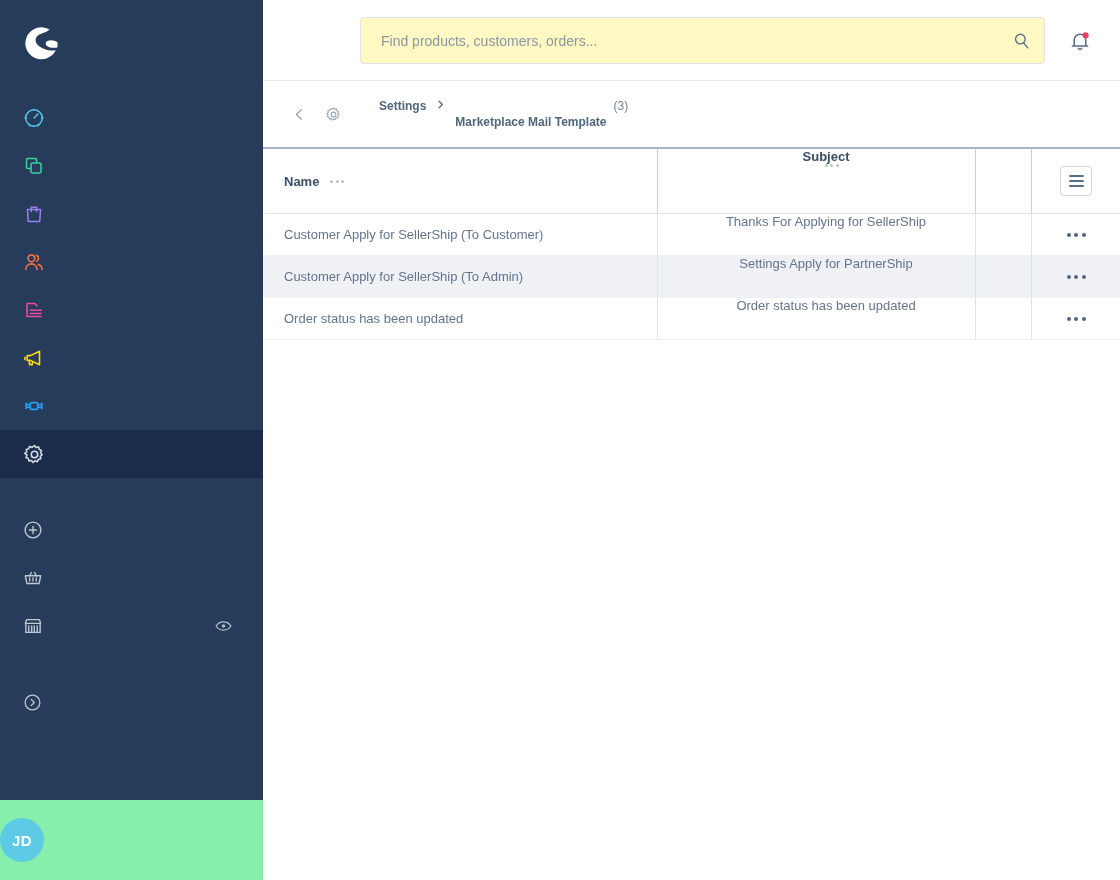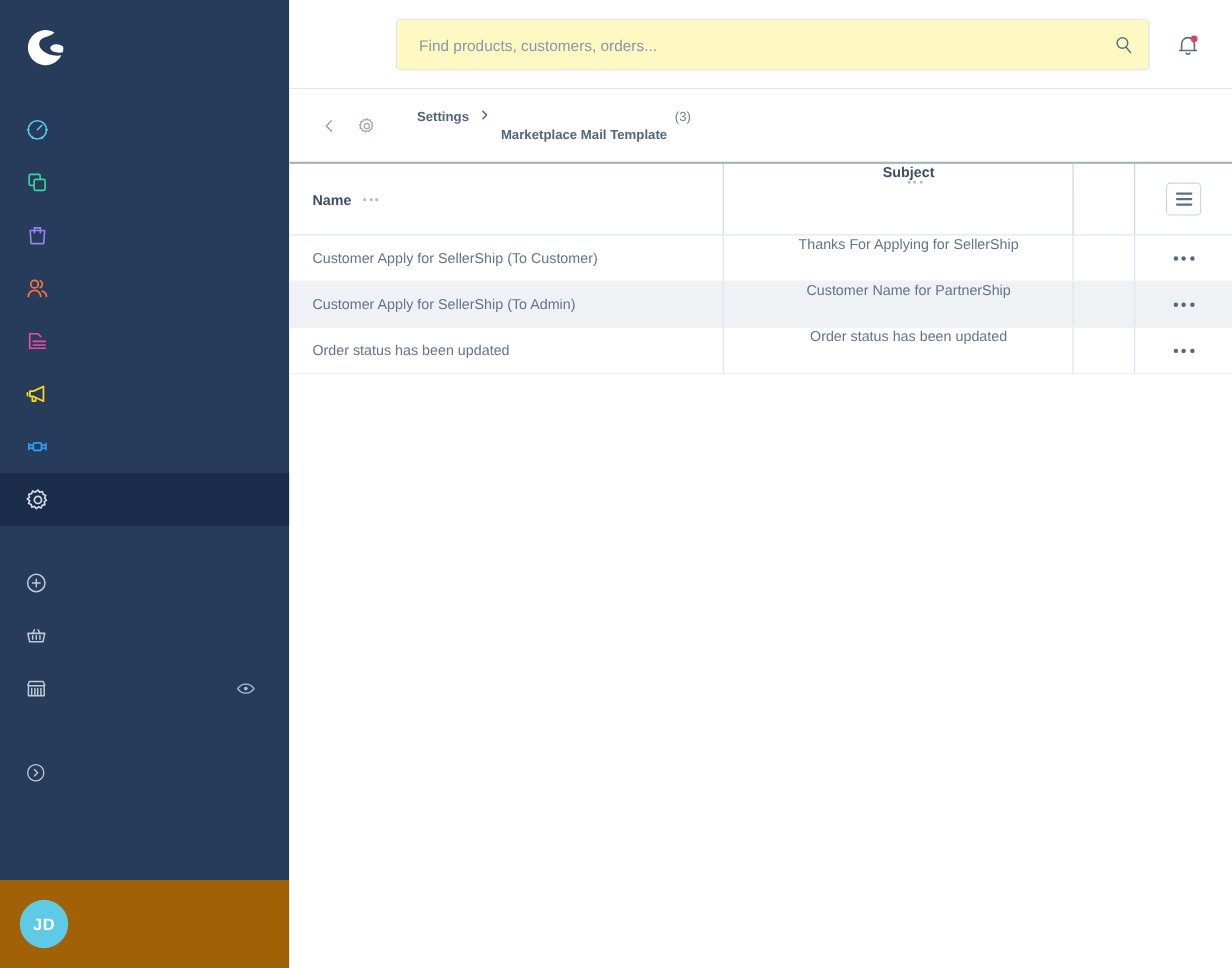--- a/index.html
+++ b/index.html
@@ -36,22 +36,22 @@
   .nav-item .ico { width: 36px; height: 28px; display:flex; align-items:center; }
   .nav-item .trail {
     position: absolute; right: 30px; top: 50%; transform: translateY(-50%);
     display: flex; align-items: center;
   }
   .nav-gap-lg { height: 28px; }
   .nav-spacer { flex: 1 1 auto; }
   .nav-bottom { padding-bottom: 10px; }
   .sidebar-footer {
     height: 80px;
-    background: #a16207;
-    display: flex; align-items: center; padding-left: 18px;
+    background: #86efac;
+    display: flex; align-items: center; 
   }
   .avatar {
     width: 44px; height: 44px; border-radius: 50%;
     background: #5ecae5;
     color: #ffffff; font-size: 15px; font-weight: bold;
     display: flex; align-items: center; justify-content: center;
     letter-spacing: .3px;
   }
 
   
@@ -392,21 +392,21 @@
               <i></i>
             </span>
         </div>
       </div>
 
       <div class="trow hover">
         <div class="cell c-name">
           <span class="cell-text">Customer Apply for SellerShip (To Admin)</span>
         </div>
         <div class="cell c-subject">
-          <span class="cell-text">Customer Name for PartnerShip</span>
+          <span class="cell-text">Settings Apply for PartnerShip</span>
         </div>
         <div class="cell c-blank"></div>
         <div class="cell c-actions">
           <span class="row-dots">
               <i></i>
               <i></i>
               <i></i>
             </span>
         </div>
       </div>

